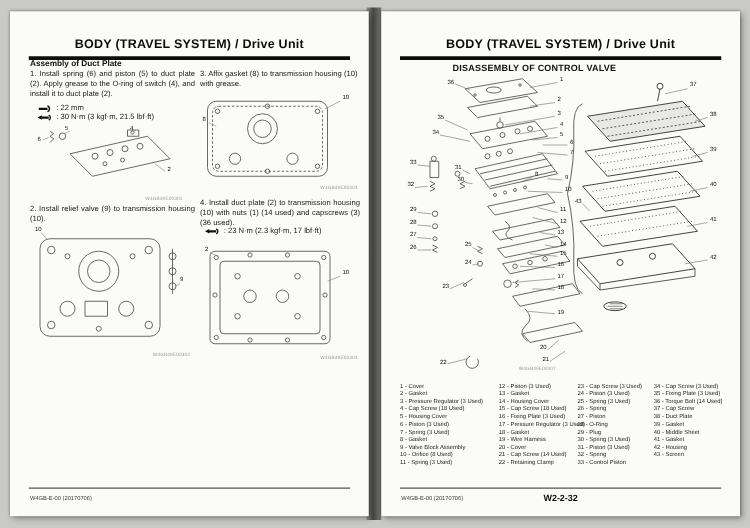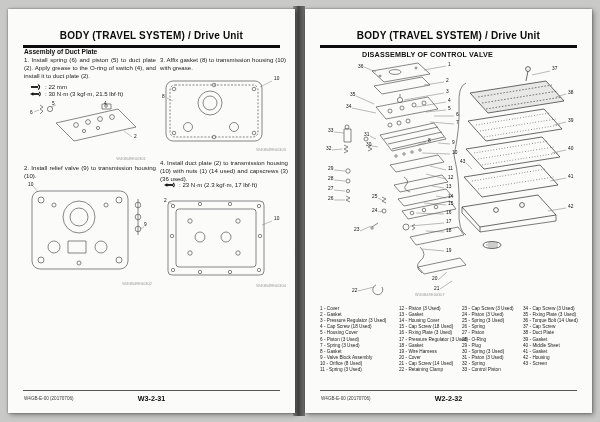--- a/index.html
+++ b/index.html
@@ -212,21 +212,20 @@
         <line x1="8" y1="11" x2="14" y2="14"></line>
       </g>
     </svg>
     <span class="figid">W4GB49E00304</span>
   <span class="callout" style="left: 114px; top: 26px;">10</span>
       <span class="callout" style="left: 4px; top: 8px;">2</span>
     </div>
 
   <div class="footer-rule"></div>
   <span class="footer-code">W4GB-E-00 (20170706)</span>
-  <span class="footer-page">W3-2-31</span>
 </div>
 
 <div class="page" id="right-page">
   <div class="page-header">BODY (TRAVEL SYSTEM) / Drive Unit</div>
   <div class="header-rule"></div>
 
   <div class="abs sec-title-caps" style="top:41px; left:15px;margin-left:42px;">DISASSEMBLY OF CONTROL VALVE</div>
 
   <div class="diagram">
     <svg viewBox="0 0 258 240">

